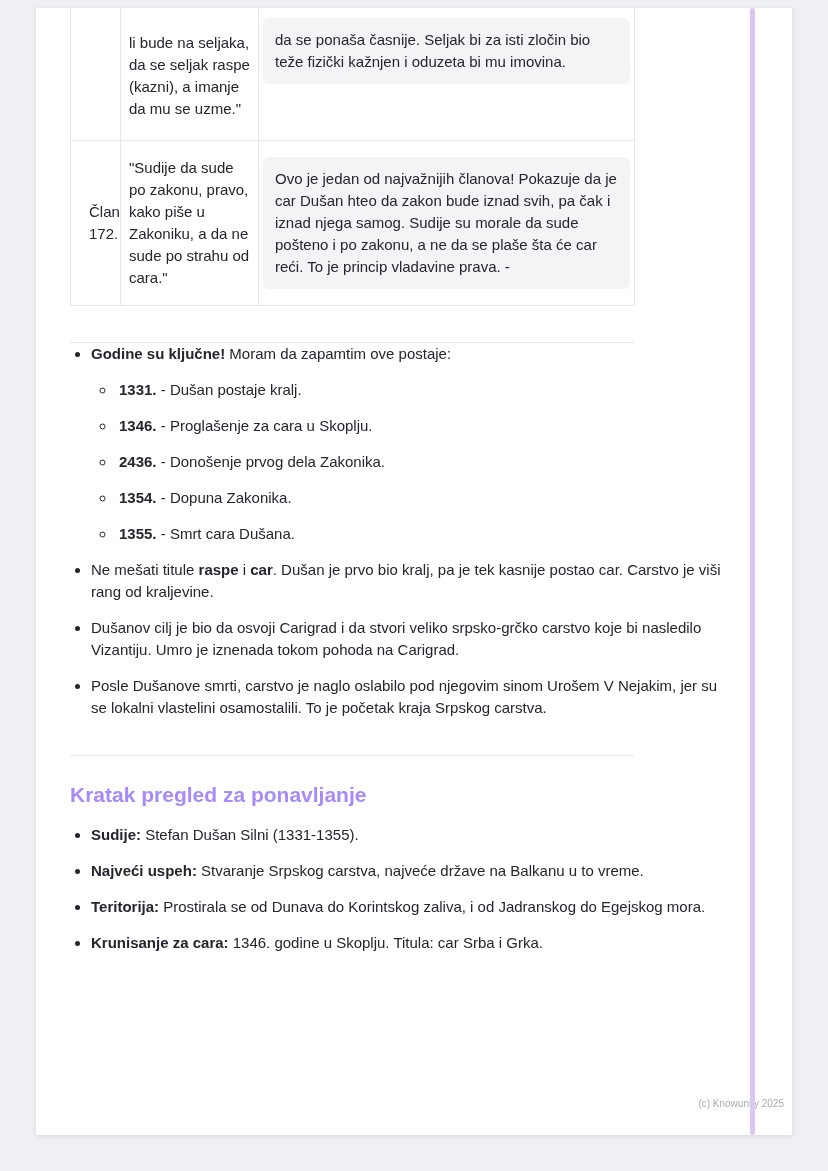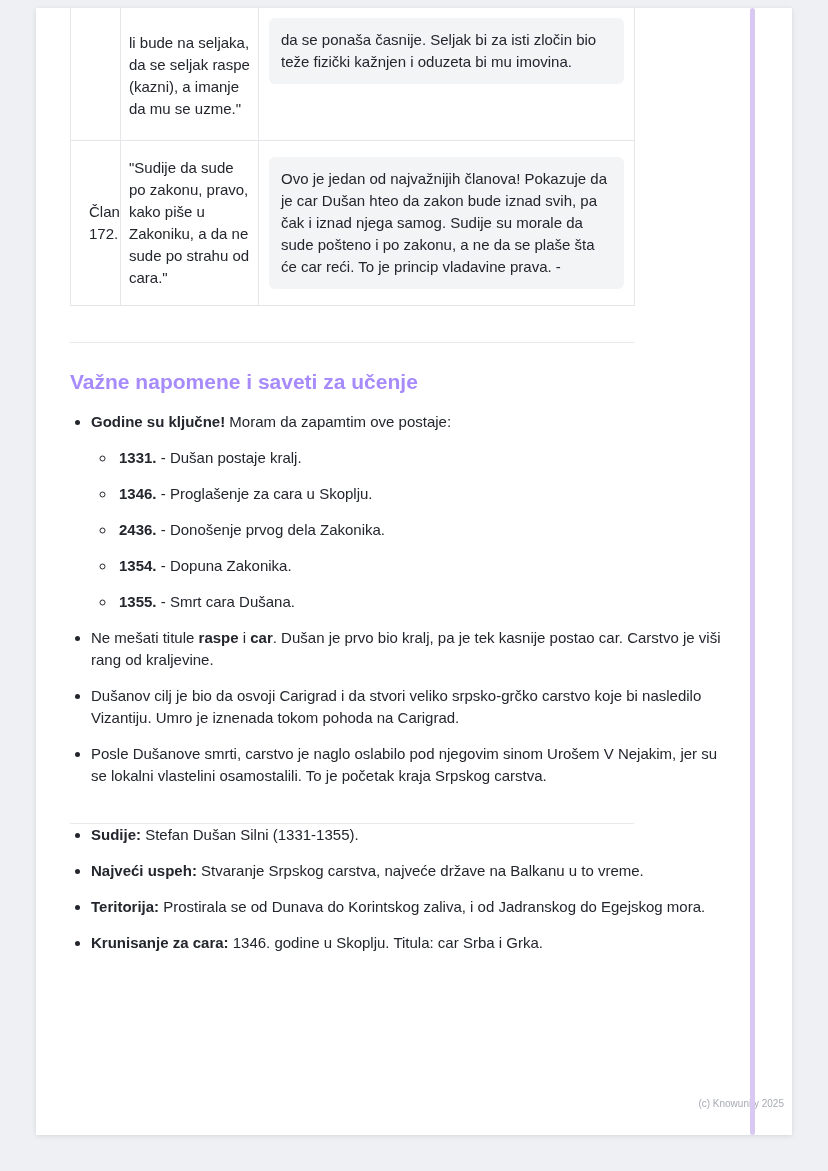--- a/index.html
+++ b/index.html
@@ -23,21 +23,21 @@
     color: #23262d;
     font-size: 15px;
     line-height: 22px;
   }
 
   
   .ztable { border-collapse: collapse; width: 564px; table-layout: fixed; }
   .ztable td { border: 1px solid #e4e6ea; vertical-align: middle; }
   td.c1 { width: 50px;  padding: 14px 18px; text-align: right; }
   td.c2 { width: 138px; padding: 16px 8px; }
-  td.c3 { width: 376px; padding: 10px; }
+  td.c3 { width: 376px; padding: 4px; }
   .ztable tr.partial td { border-top: none; vertical-align: top; }
   .ztable tr.partial td.c2 { padding-top: 24px; padding-bottom: 20px; }
   .ztable tr.partial td.c3 { padding-top: 10px; }
   .note-box {
     background: var(--note_bg, #f3f4f6);
     border-radius: 6px;
     padding: 11px 12px;
   }
 
   .divider {
@@ -103,38 +103,38 @@
             <td class="c3">
               <div class="note-box">Ovo je jedan od najvažnijih članova! Pokazuje da je car Dušan hteo da zakon bude iznad svih, pa čak i iznad njega samog. Sudije su morale da sude pošteno i po zakonu, a ne da se plaše šta će car reći. To je princip vladavine prava. -</div>
             </td>
           </tr>
         </tbody>
       </table>
 
       <hr class="divider">
 
       <section>
-        <h2 class="section-heading">Važne napomene i saveti za učenje</h2>
         <ul class="mainlist">
             <li><strong>Godine su ključne!</strong><span> Moram da zapamtim ove postaje:</span><ul class="sublist">
                 <li><strong>1331.</strong><span> - Dušan postaje kralj.</span></li>
                 <li><strong>1346.</strong><span> - Proglašenje za cara u Skoplju.</span></li>
                 <li><strong>2436.</strong><span> - Donošenje prvog dela Zakonika.</span></li>
                 <li><strong>1354.</strong><span> - Dopuna Zakonika.</span></li>
                 <li><strong>1355.</strong><span> - Smrt cara Dušana.</span></li>
               </ul></li>
             <li><span>Ne mešati titule </span><strong>raspe</strong><span> i </span><strong>car</strong><span>. Dušan je prvo bio kralj, pa je tek kasnije postao car. Carstvo je viši rang od kraljevine.</span></li>
             <li><span>Dušanov cilj je bio da osvoji Carigrad i da stvori veliko srpsko-grčko carstvo koje bi nasledilo Vizantiju. Umro je iznenada tokom pohoda na Carigrad.</span></li>
             <li><span>Posle Dušanove smrti, carstvo je naglo oslabilo pod njegovim sinom Urošem V Nejakim, jer su se lokalni vlastelini osamostalili. To je početak kraja Srpskog carstva.</span></li>
           </ul>
       </section>
 
       <hr class="divider">
 
       <section>
+        <h2 class="section-heading">Kratak pregled za ponavljanje</h2>
         <ul class="mainlist">
             <li><strong>Sudije:</strong><span> Stefan Dušan Silni (1331-1355).</span></li>
             <li><strong>Najveći uspeh:</strong><span> Stvaranje Srpskog carstva, najveće države na Balkanu u to vreme.</span></li>
             <li><strong>Teritorija:</strong><span> Prostirala se od Dunava do Korintskog zaliva, i od Jadranskog do Egejskog mora.</span></li>
             <li><strong>Krunisanje za cara:</strong><span> 1346. godine u Skoplju. Titula: car Srba i Grka.</span></li>
           </ul>
       </section>
 
     </div>
 

